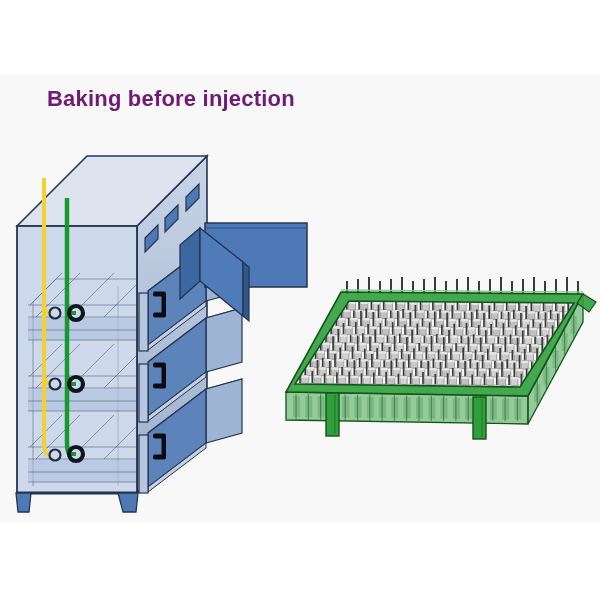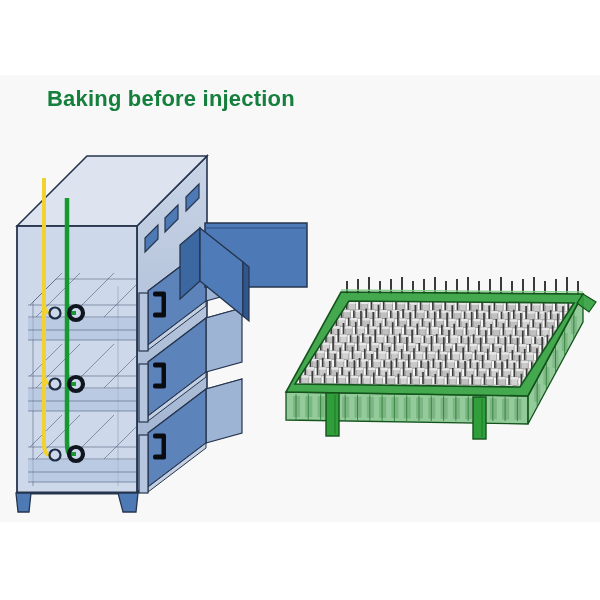--- a/index.html
+++ b/index.html
@@ -1,19 +1,19 @@
 <!DOCTYPE html>
 <html><head>
 <meta charset="utf-8">
 <style>
   html,body{margin:0;padding:0;}
   body{font-family:"Liberation Sans", sans-serif;}
   .frame{position:relative;width:600px;height:600px;background:#ffffff;overflow:hidden;}
   .stage{position:absolute;left:0;top:75px;width:600px;height:447px;background:#f8f8f8;}
-  .title{position:absolute;left:47px;top:86px;font-size:22px;font-weight:bold;color:#15803d;letter-spacing:0.2px;}
+  .title{position:absolute;left:47px;top:86px;font-size:22px;font-weight:bold;color:#701a75;letter-spacing:0.2px;}
   svg{position:absolute;left:0;top:0;}
 </style>
 </head>
 <body>
 
 <div class="frame">
   <div class="stage"></div>
   <div class="title">Baking before injection</div>
   <svg id="scene" width="600" height="600" viewBox="0 0 600 600">
       <defs>

